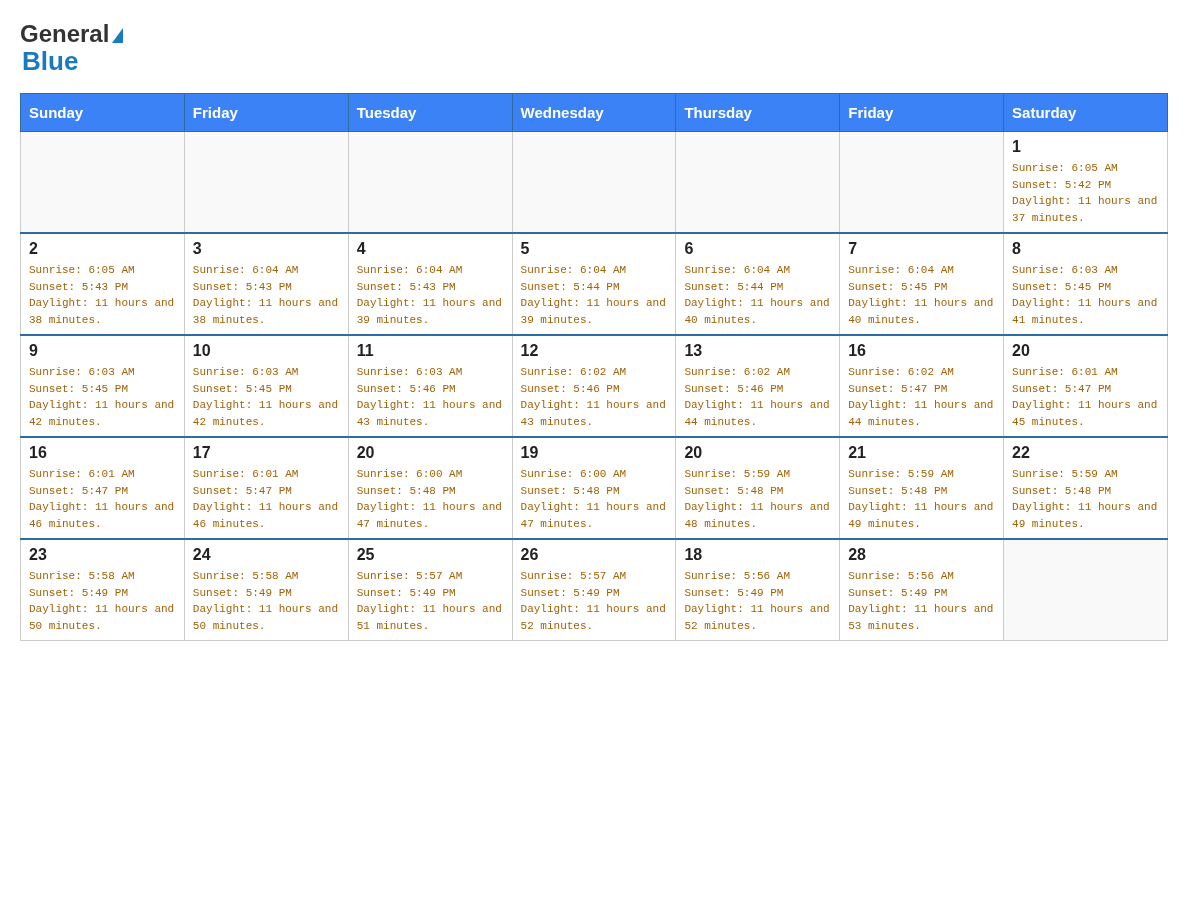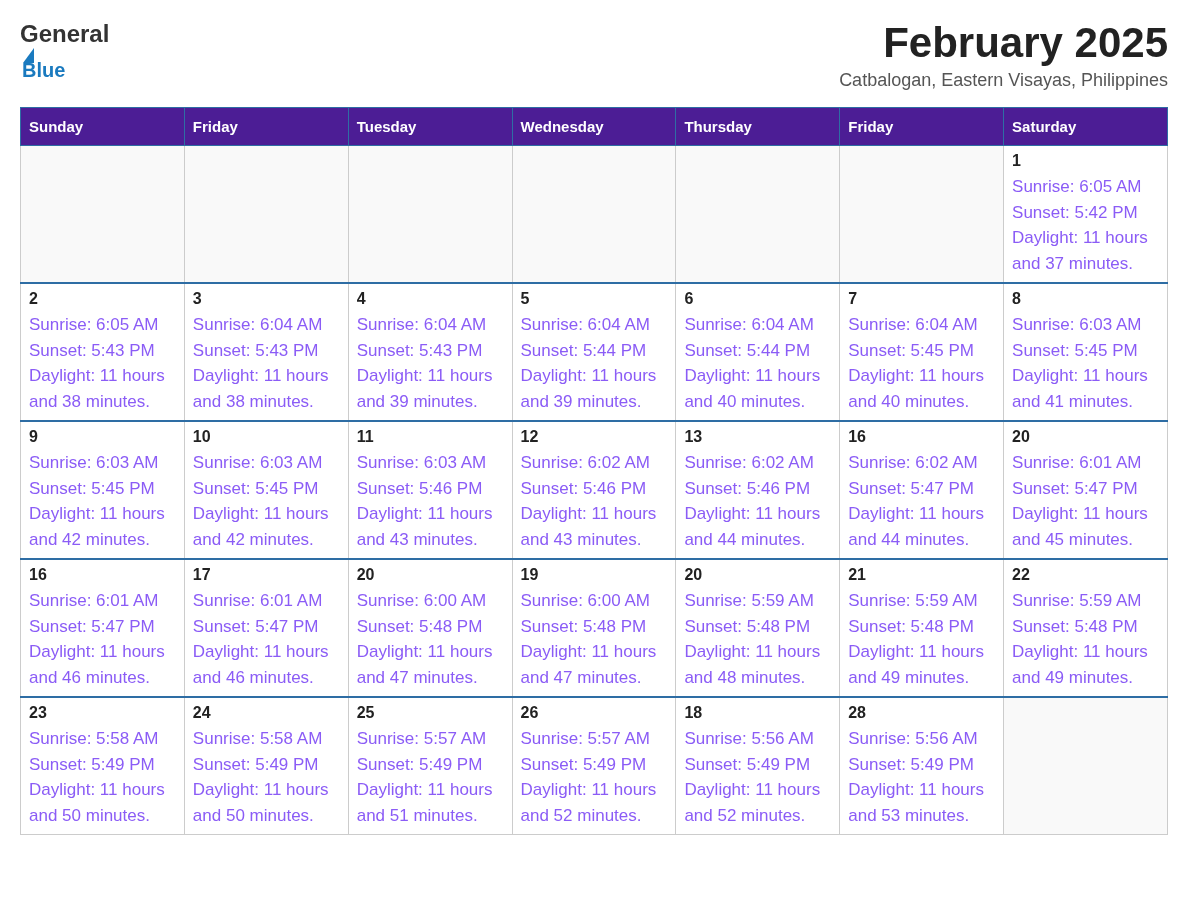--- a/index.html
+++ b/index.html
@@ -32,21 +32,21 @@
     .location-title {
       font-size: 18px;
       color: #555;
       margin-top: 4px;
     }
     .calendar {
       width: 100%;
       border-collapse: collapse;
     }
     .calendar th {
-      background: #4c1d95;
+      background: #3b82f6;
       color: #fff;
       font-size: 15px;
       font-weight: bold;
       padding: 10px 8px;
       text-align: left;
       border: 1px solid #2e6da4;
     }
     .calendar td {
       vertical-align: top;
       border: 1px solid #ccc;
@@ -56,50 +56,46 @@
       font-size: 13px;
       color: #333;
     }
     .day-number {
       font-size: 16px;
       font-weight: bold;
       color: #222;
       margin-bottom: 4px;
     }
     .day-info {
-      font-size: 17px;
-      color: #8b5cf6;
+      font-size: 11px;
+      color: #a16207;
       line-height: 1.5;
+      font-family: Liberation Mono, monospace;
     }
     .empty-cell {
       background: #f9f9f9;
     }
     .row-divider td {
       border-top: 2px solid #2e6da4;
     }
     .logo-row {
       display: flex;
-      align-items: flex-start;
-      flex-direction: column;
+      align-items: center;
     }
   </style>
 </head>
 <body>
 
 <div class="header">
   <div class="logo">
     <div class="logo-row">
       <span style="font-size:24px;font-weight:bold;color:#333;">General</span>
       <span style="display:inline-block;width:0;height:0;border-left:11px solid transparent;border-bottom:15px solid #1a7abf;margin-left:3px;margin-bottom:-2px;"></span>
     </div>
-    <span style="font-size:20px;font-weight:bold;color:#1a7abf;margin-top:-2px;margin-left:2px;">Blue</span>
-  </div>
-  <div class="title-area">
-    <div class="month-title">February 2025</div>
-    <div class="location-title">Catbalogan, Eastern Visayas, Philippines</div>
+    <span style="font-size:26px;font-weight:bold;color:#1a7abf;margin-top:-2px;margin-left:2px;">Blue</span>
   </div>
 </div>
 
 <table class="calendar">
   <thead>
     <tr>
     <th>Sunday</th>
         <th>Friday</th>
         <th>Tuesday</th>
         <th>Wednesday</th>

